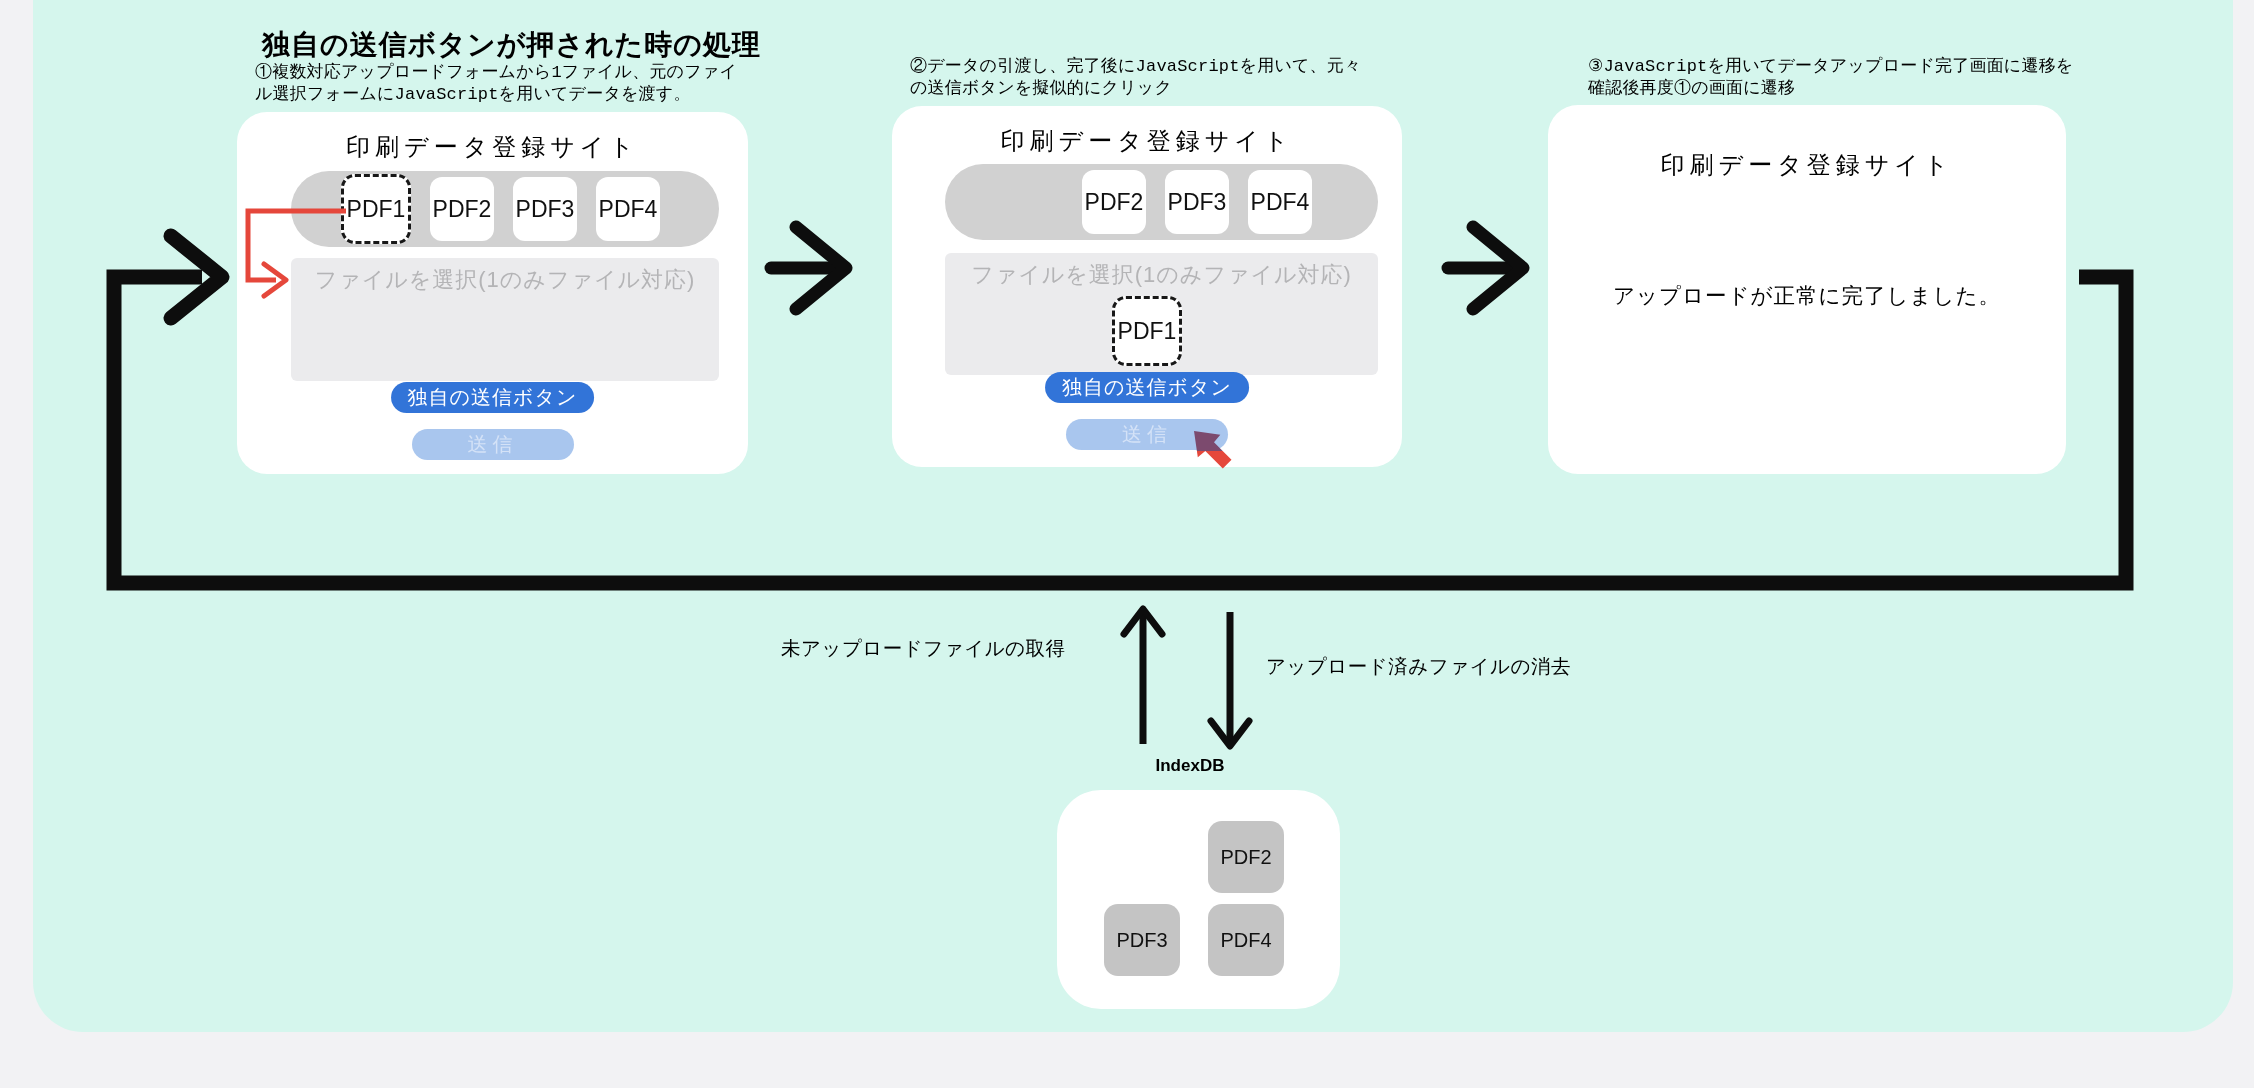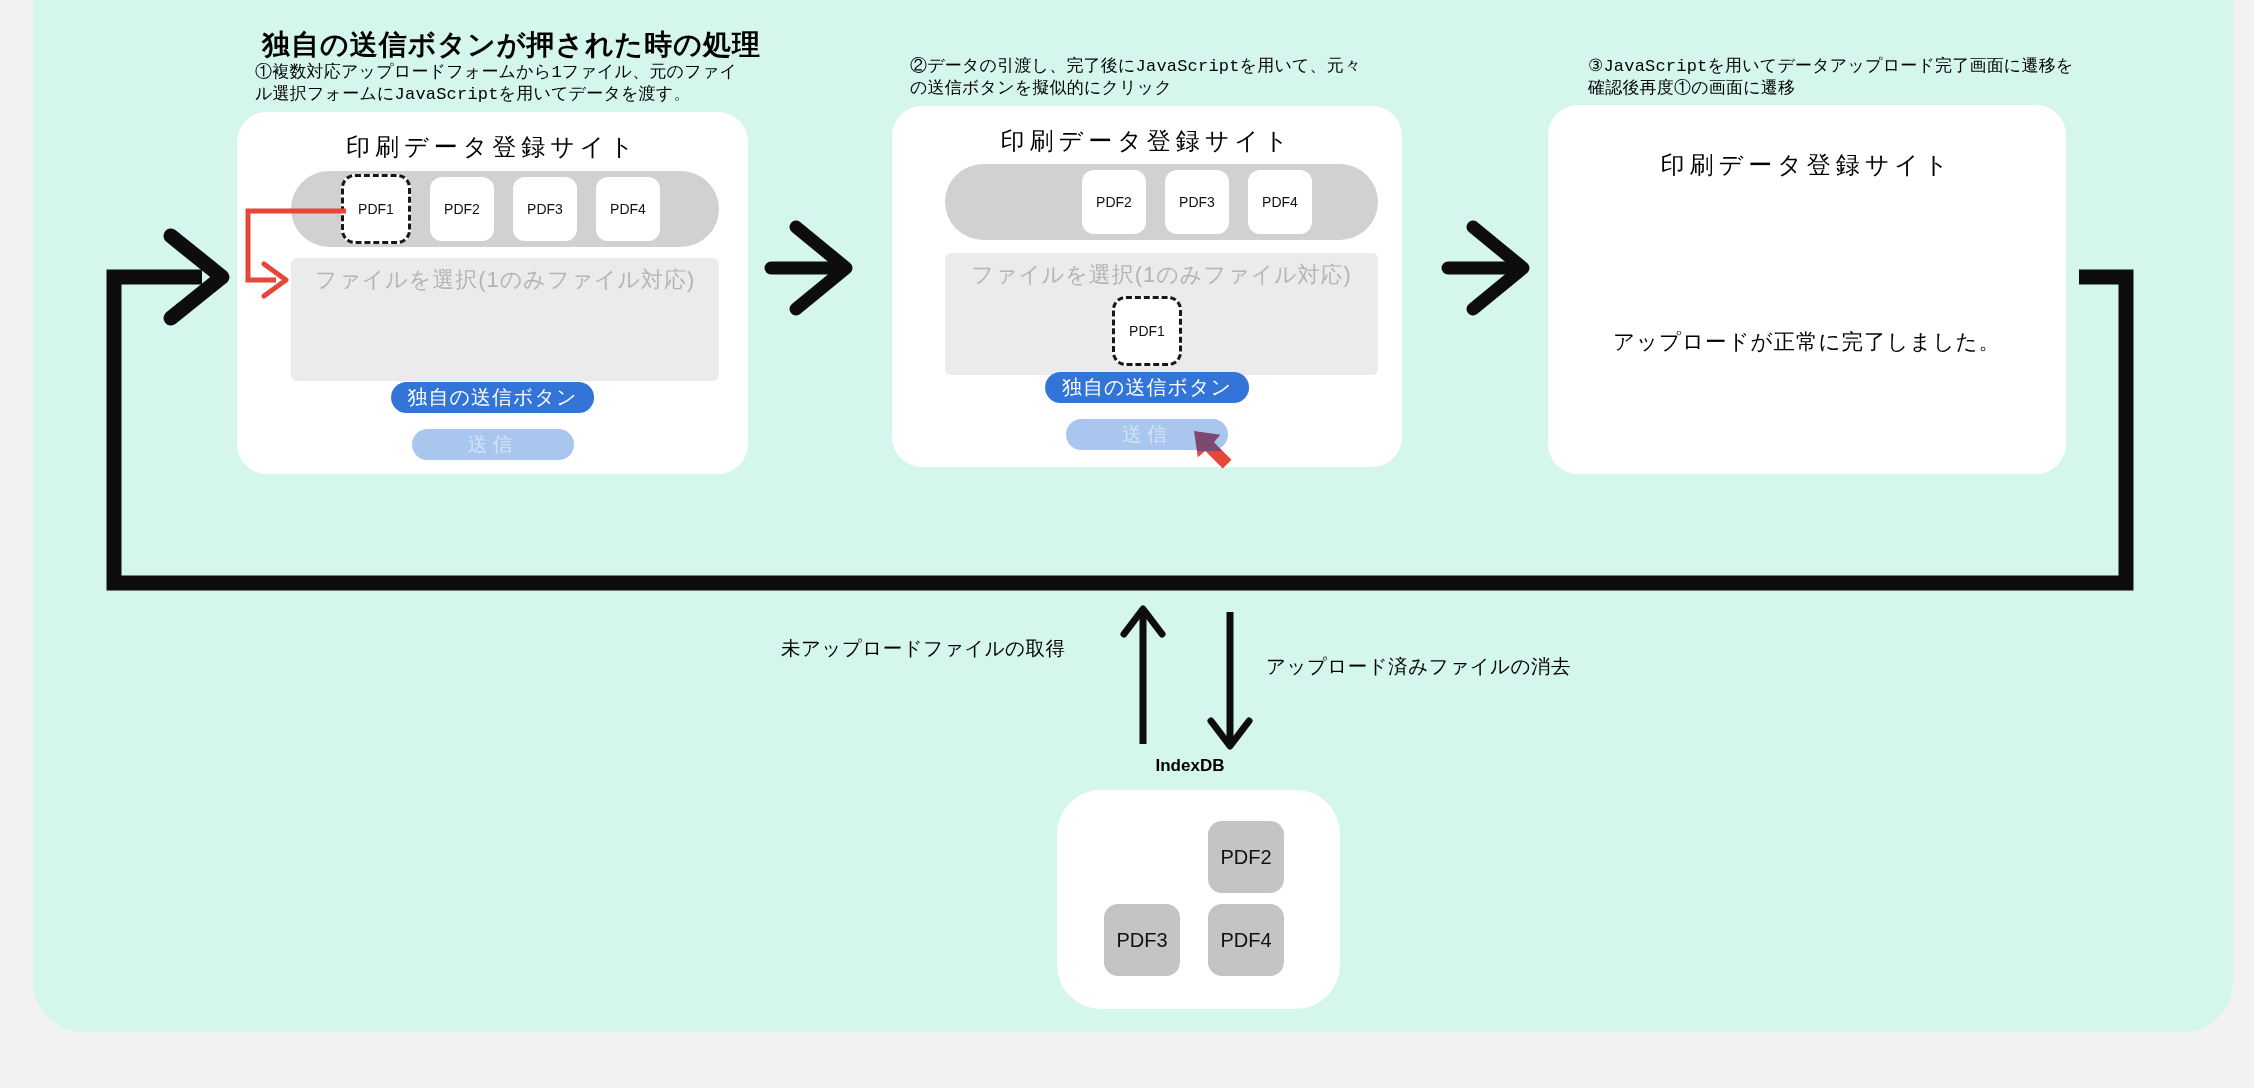--- a/index.html
+++ b/index.html
@@ -57,21 +57,21 @@
   .tray{
     position:absolute;background:var(--tray-gray);border-radius:38px;
     display:flex;align-items:center;
   }
   .panel1 .tray{left:54px;top:59px;width:428px;height:76px;padding-left:50px;gap:19px;}
   .panel2 .tray{left:53px;top:58px;width:433px;height:76px;justify-content:flex-end;padding-right:66px;gap:19px;}
 
   .chip{
     width:64px;height:64px;background:#fff;border-radius:12px;
     display:flex;align-items:center;justify-content:center;
-    font-size:14px;color:#111;flex:0 0 auto;
+    font-size:23px;color:#111;flex:0 0 auto;
   }
   .chip.dashed{
     width:70px;height:70px;border:3px dashed #181818;border-radius:14px;
   }
   .drop{
     position:absolute;background:var(--drop-gray);border-radius:6px;
     text-align:center;
   }
   .panel1 .drop{left:54px;top:146px;width:428px;height:123px;}
   .panel2 .drop{left:53px;top:147px;width:433px;height:122px;}
@@ -96,21 +96,21 @@
     background:var(--disabled-blue);color:var(--disabled-blue-text);
     font-size:20px;letter-spacing:5px;
     display:flex;align-items:center;justify-content:center;
     font-family:Liberation Mono, monospace;
   }
   .panel1 .send{top:317px;}
   .panel2 .send{top:313px;}
 
   .done-message{
     position:absolute;left:0;top:176px;width:100%;text-align:center;
-    font-size:21.5px;letter-spacing:1px;white-space:nowrap;margin-top:46px;
+    font-size:21.5px;letter-spacing:1px;white-space:nowrap;
   }
 
   .flow-label{
     position:absolute;font-size:19.5px;font-weight:500;letter-spacing:0.5px;white-space:nowrap;
   }
   .label-fetch{left:781px;top:635px;}
   .label-clear{left:1266px;top:653px;}
 
   .db-label{
     position:absolute;left:1090px;top:756px;width:200px;text-align:center;

